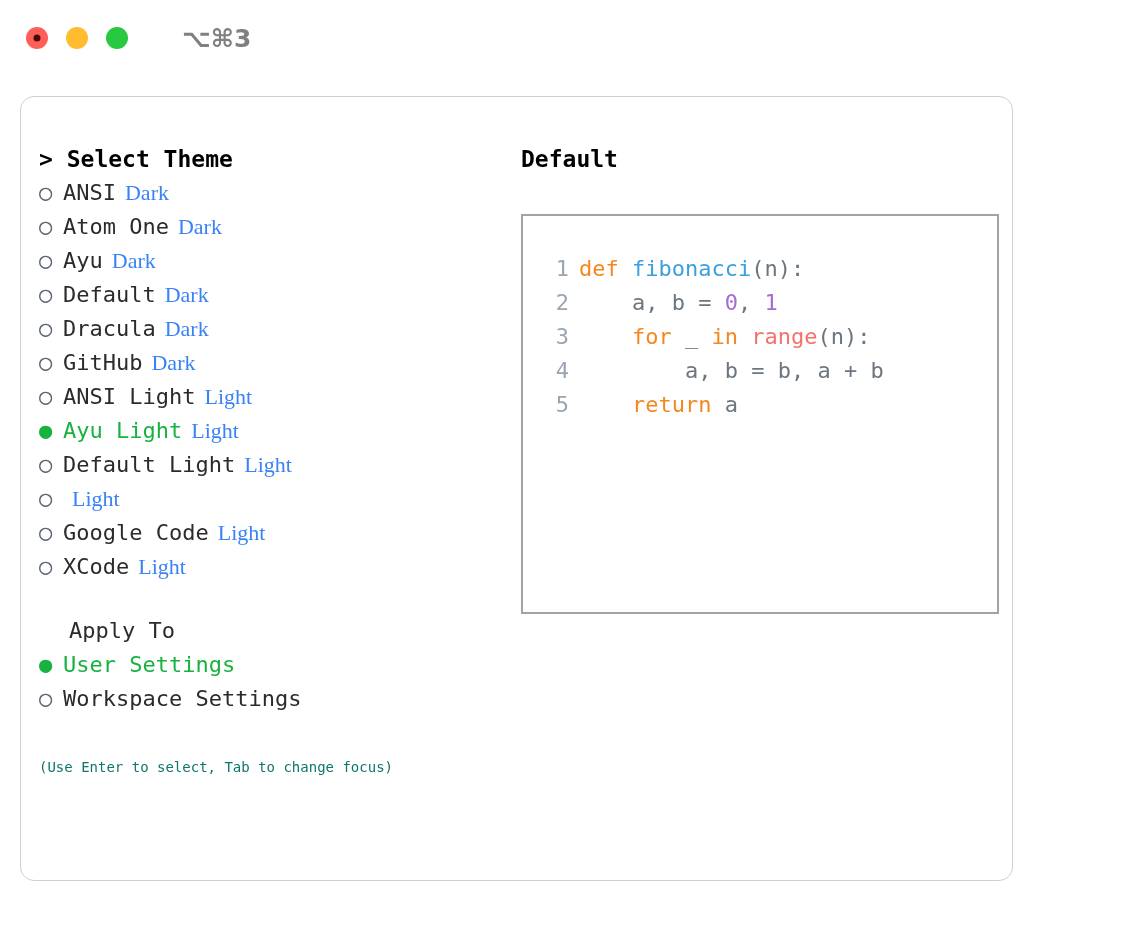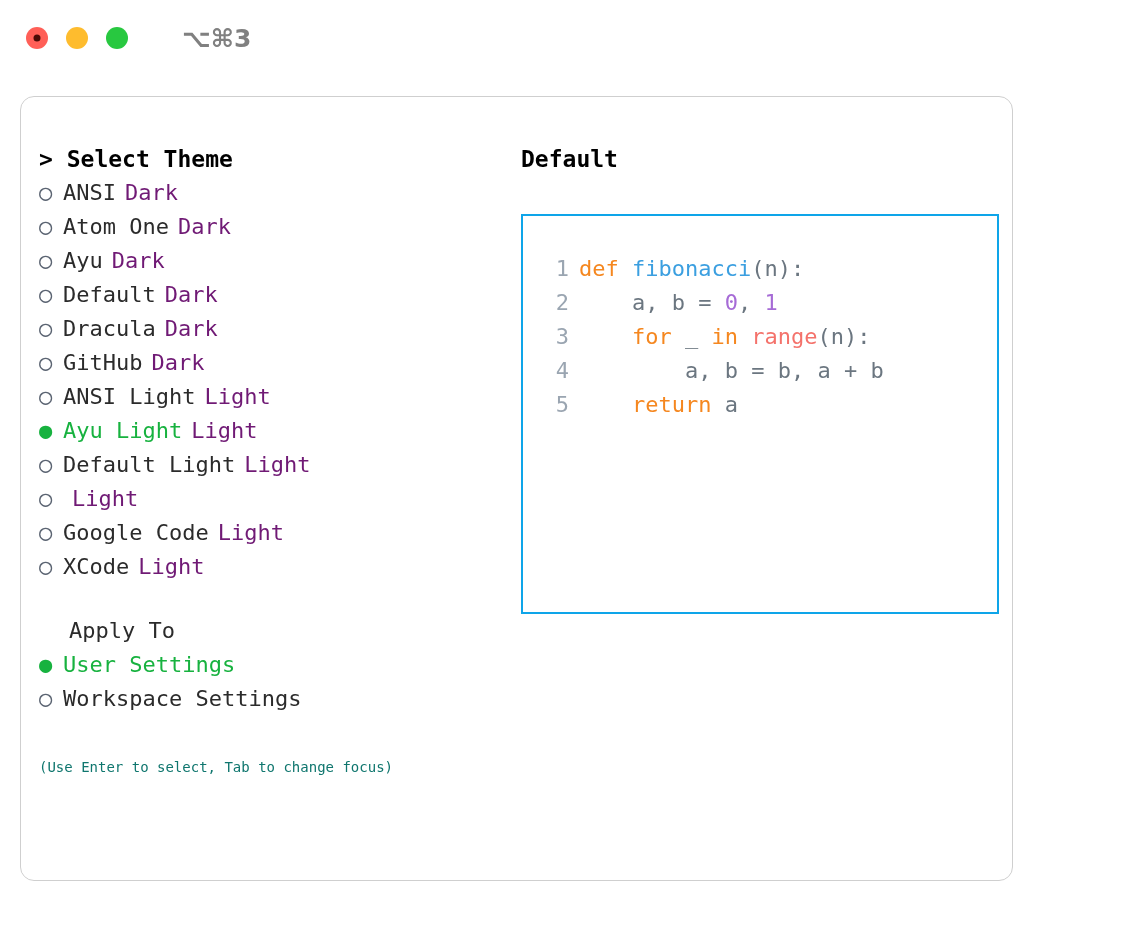--- a/index.html
+++ b/index.html
@@ -111,22 +111,23 @@
     flex: 0 0 24px;
     font-size: 22px;
     line-height: 34px;
     color: #5b6472;
   }
   .opt.selected .bullet { color: #17b23f; }
 
   .opt-label  { color: #2b2b2b; }
   .opt.selected .opt-label { color: #17b23f; }
   .opt-tag {
-    color: #701a75;
+    color: #3b82f6;
     margin-left: 9px;
+    font-family: Liberation Serif, serif;
   }
 
   .spacer-block { height: 30px; }
 
   .apply-title {
     font-size: 22px;
     color: #2b2b2b;
     line-height: 34px;
     padding-left: 30px;
     white-space: pre;
@@ -150,21 +151,21 @@
     font-size: 23px;
     font-weight: bold;
     color: #000000;
     line-height: 34px;
     margin-bottom: 38px;
     white-space: pre;
   }
   .preview-box {
     width: 478px;
     height: 400px;
-    border: 2px solid #0ea5e9;
+    border: 2px solid #a3a3a3;
     box-sizing: border-box;
     background: #ffffff;
     padding: 36px 0 0 18px;
   }
 
   .code-line {
     font-size: 22px;
     line-height: 34px;
     white-space: pre;
   }

